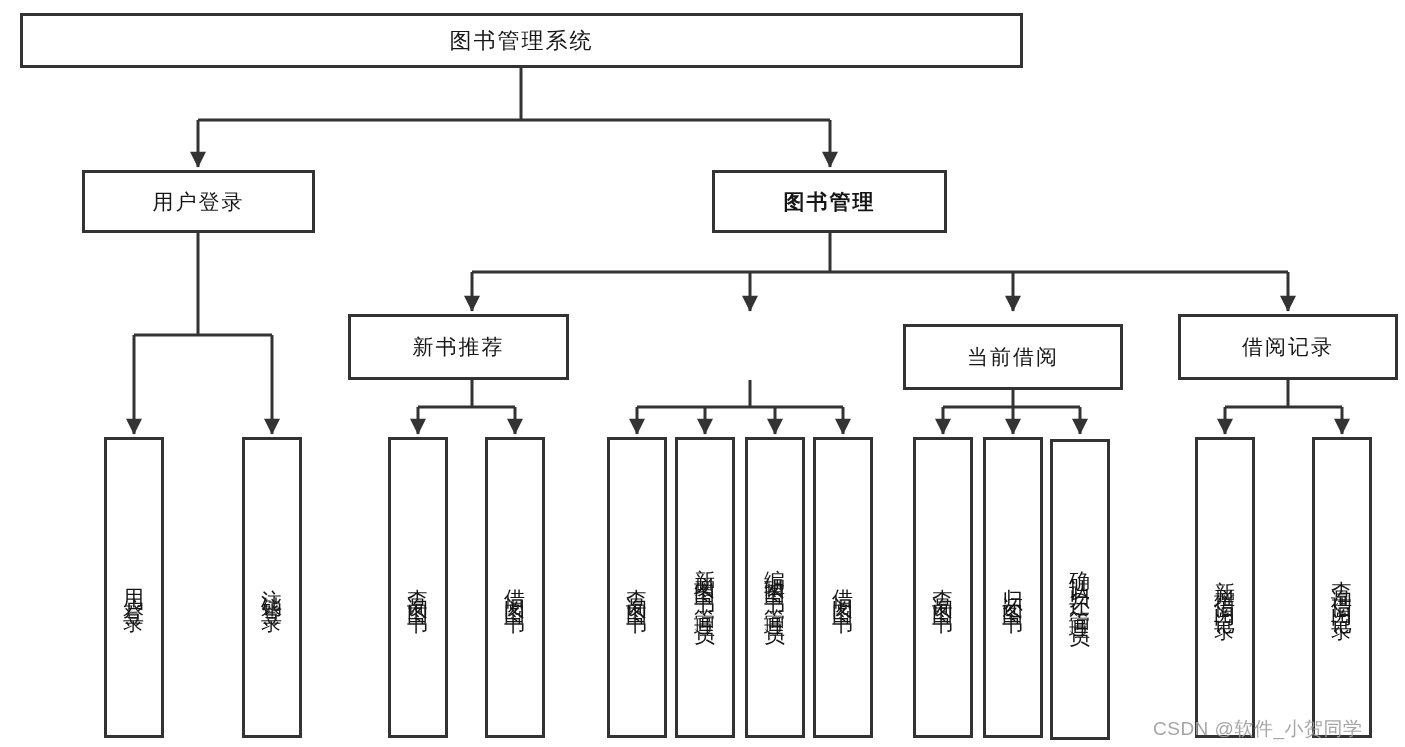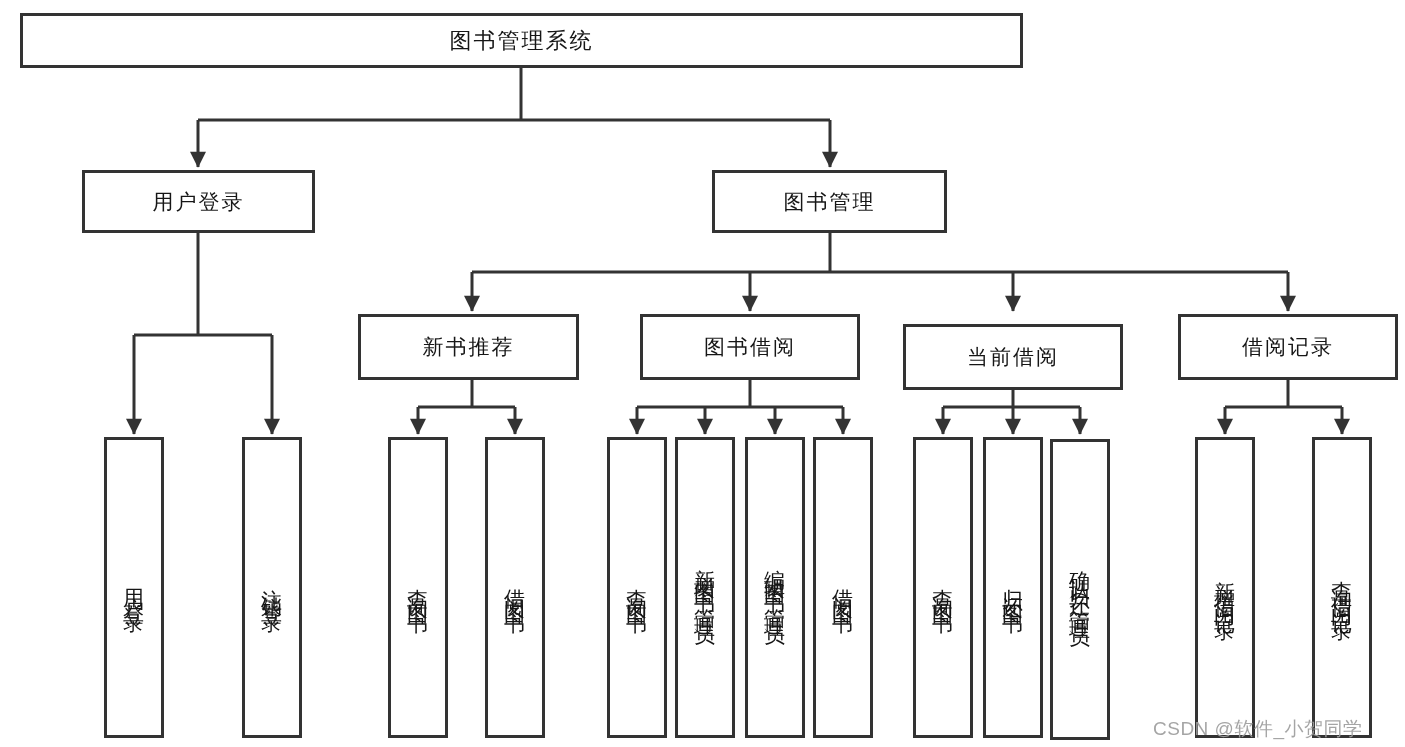--- a/index.html
+++ b/index.html
@@ -79,24 +79,23 @@
 
     <line x1="1288" y1="380" x2="1288" y2="407"></line>
     <line x1="1225" y1="407" x2="1342" y2="407"></line>
     <line x1="1225" y1="407" x2="1225" y2="434" marker-end="url(#arr)"></line>
     <line x1="1342" y1="407" x2="1342" y2="434" marker-end="url(#arr)"></line>
   </svg>
 
   <div class="node h root" style="left:20px;top:13px;width:1003px;height:55px;">图书管理系统</div>
 
   <div class="node h" style="left:82px;top:170px;width:233px;height:63px;">用户登录</div>
-  <div class="node h" style="left:712px;top:170px;width:235px;height:63px;">图书管理</div>
+  <div class="node h" style="left:712px;top:170px;width:235px;height:63px;font-weight:bold;">图书管理</div>
 
-  <div class="node h" style="left:358px;top:314px;width:221px;height:66px;">新书推荐</div>
-  <div class="node h" style="left:640px;top:314px;width:220px;height:66px;">图书借阅</div>
+  <div class="node h" style="left:348px;top:314px;width:221px;height:66px;">新书推荐</div>
   <div class="node h" style="left:903px;top:314px;width:220px;height:66px;margin-top:10px;">当前借阅</div>
   <div class="node h" style="left:1178px;top:314px;width:220px;height:66px;">借阅记录</div>
 
   <div class="node v" style="left:104px;top:437px;width:60px;height:301px;">用户登录</div>
   <div class="node v" style="left:242px;top:437px;width:60px;height:301px;">注销登录</div>
 
   <div class="node v" style="left:388px;top:437px;width:60px;height:301px;">查询图书</div>
   <div class="node v" style="left:485px;top:437px;width:60px;height:301px;">借阅图书</div>
 
   <div class="node v" style="left:607px;top:437px;width:60px;height:301px;">查询图书</div>

